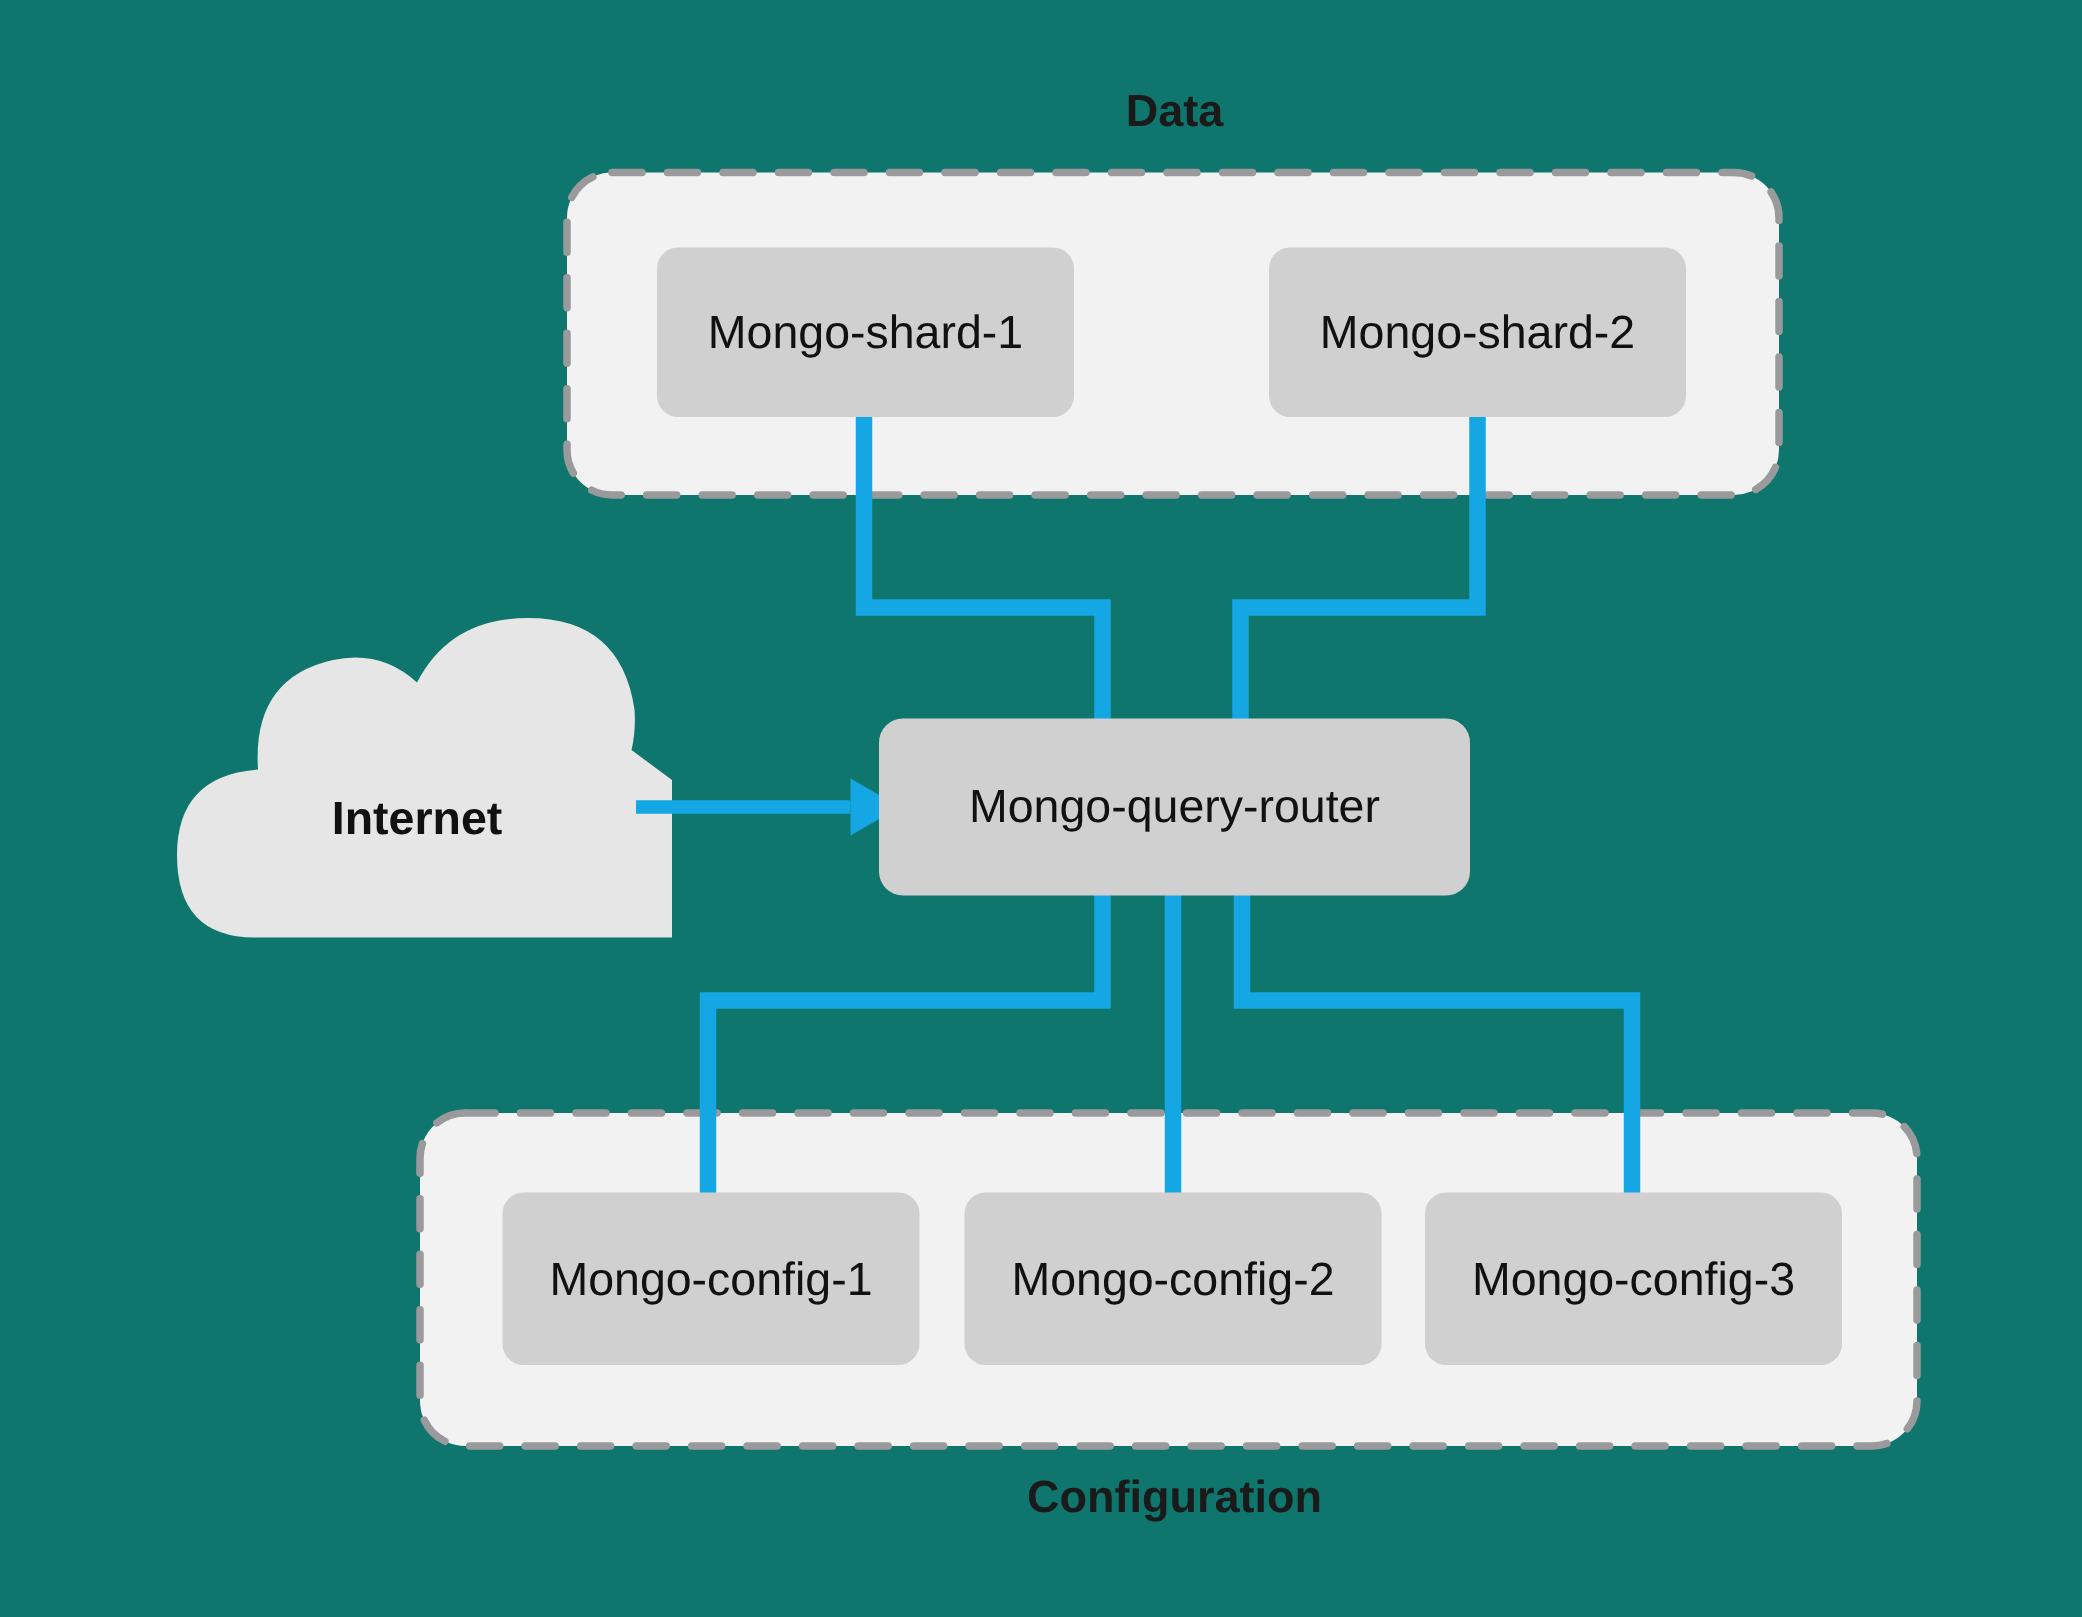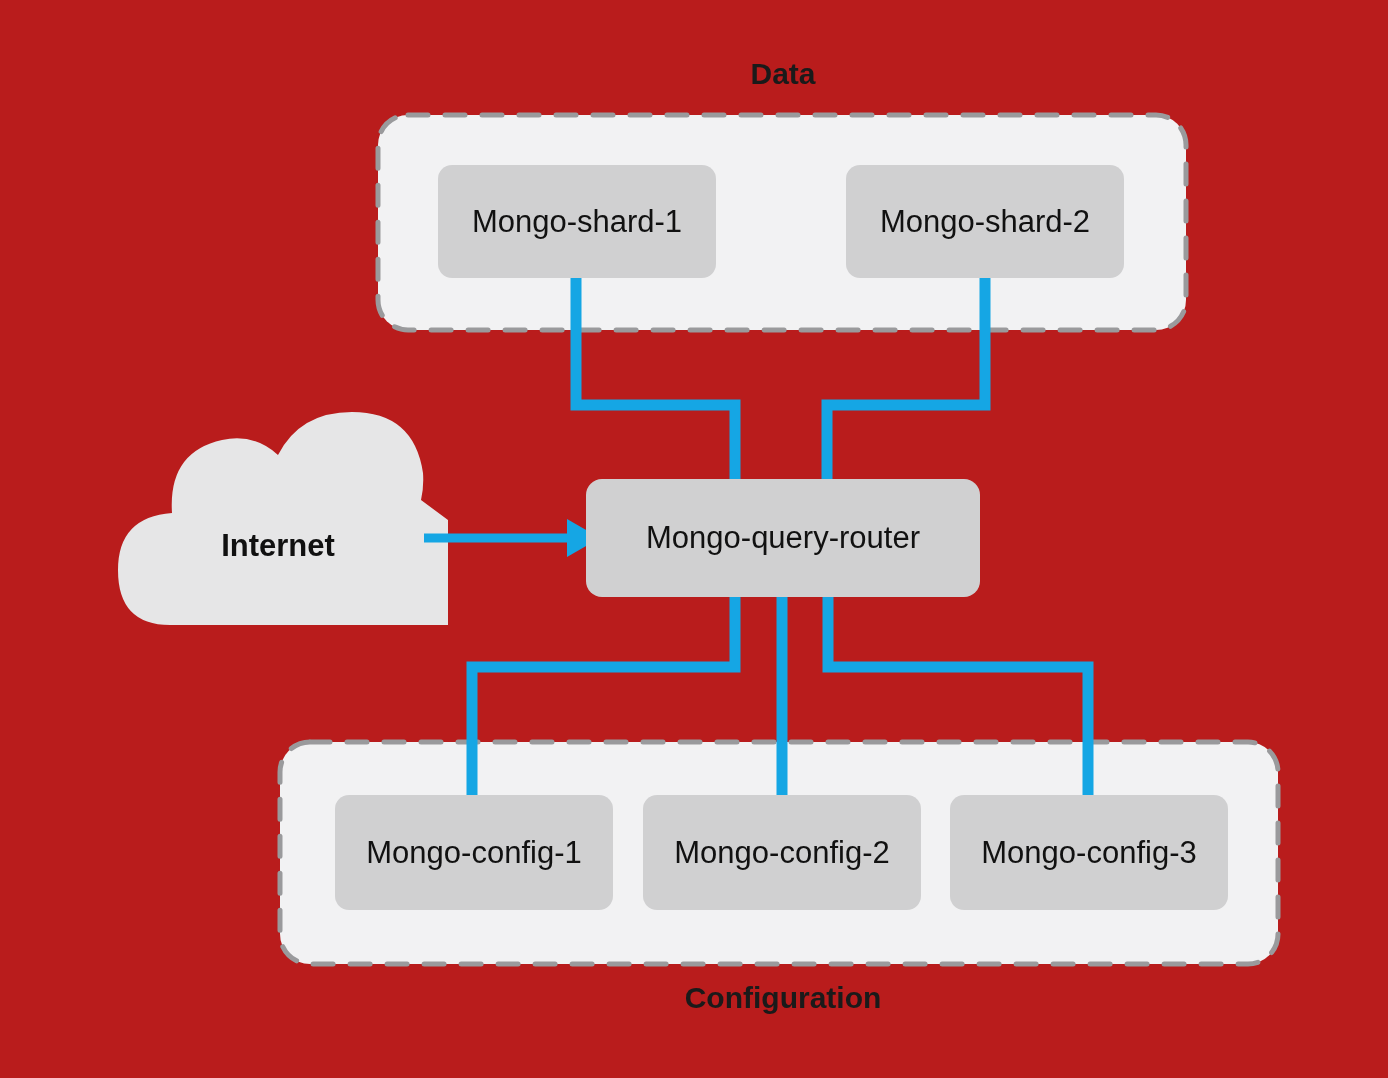--- a/index.html
+++ b/index.html
@@ -10,21 +10,21 @@
   body {
     width: 1388px;
     height: 1078px;
     font-family: "Liberation Sans", sans-serif;
     overflow: hidden;
   }
   #diagram-root {
     position: relative;
     width: 1388px;
     height: 1078px;
-    background: #b91c1c;
+    background: #0f766e;
   }
   svg.diagram-canvas {
     position: absolute;
     top: 0;
     left: 0;
     width: 1388px;
     height: 1078px;
     display: block;
   }
   .group-label {

